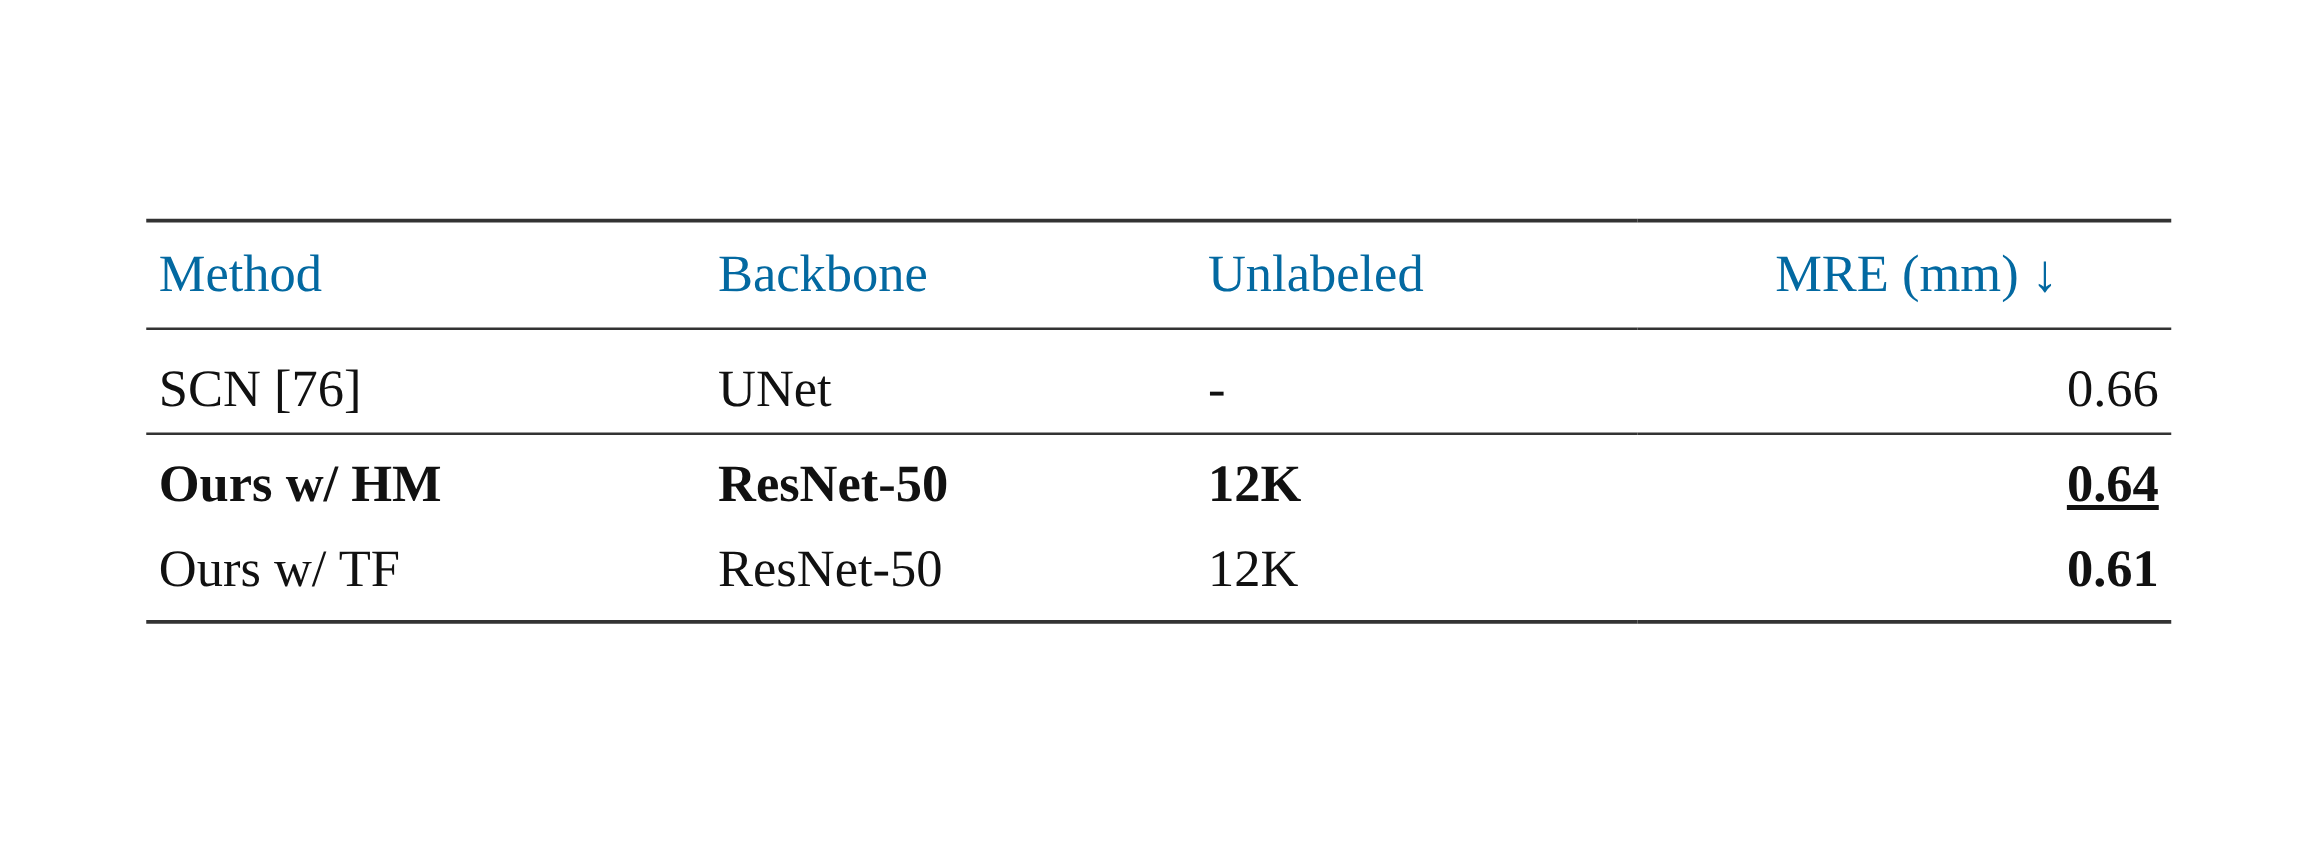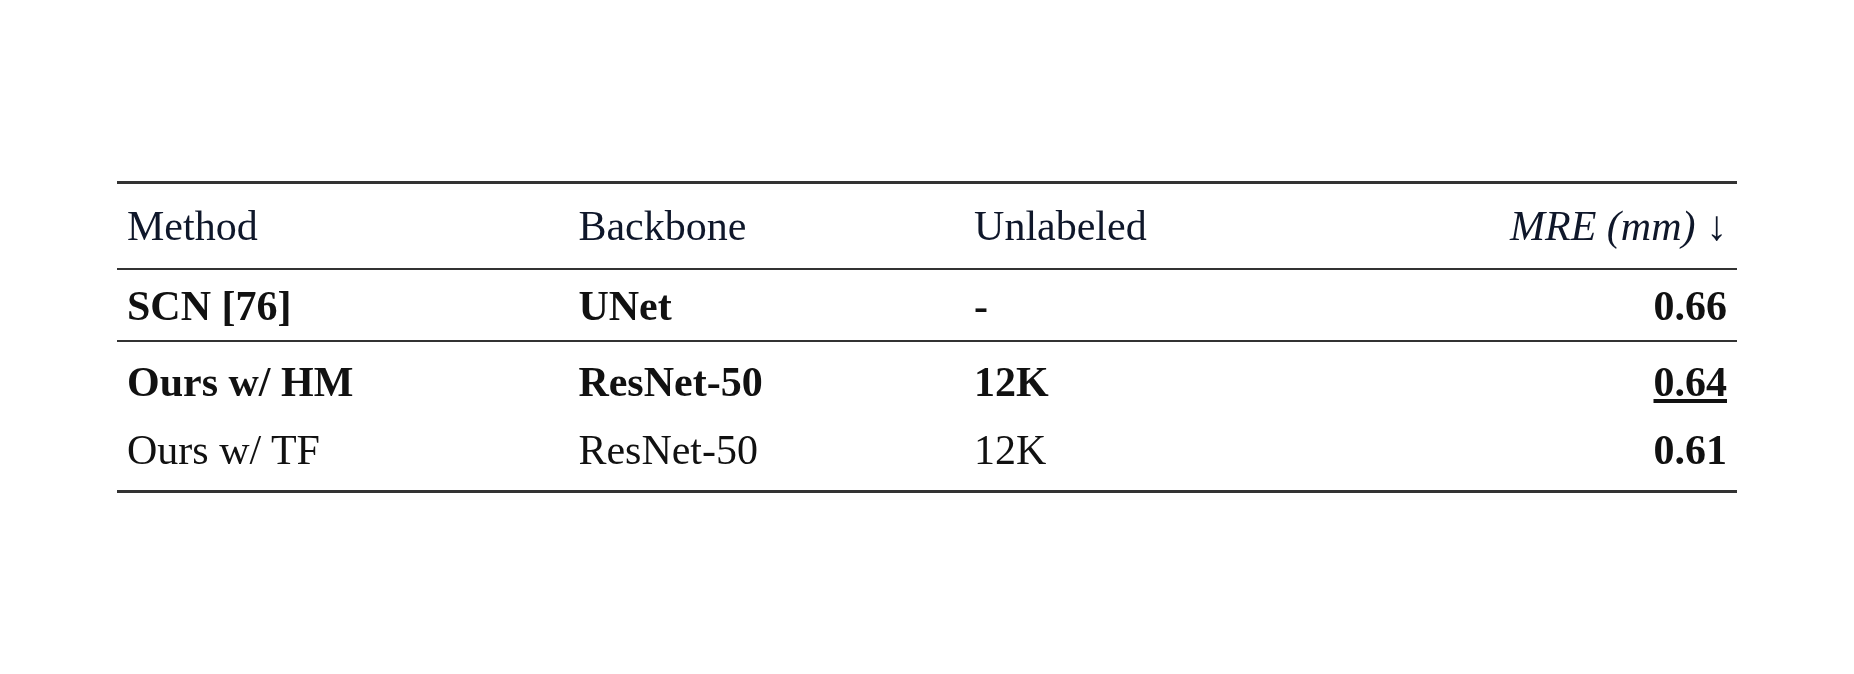--- a/index.html
+++ b/index.html
@@ -31,31 +31,30 @@
 
     thead tr {
       border-top: 3px solid #333;
       border-bottom: 2px solid #333;
     }
 
     thead th {
       padding: 18px 30px;
       font-weight: normal;
       text-align: left;
-      color: #0f172a;
+      color: #0369a1;
     }
 
     thead th:first-child {
       padding-left: 10px;
     }
 
     thead th.col-mre {
-      text-align: right;
+      text-align: center;
       padding-right: 10px;
-      font-style: italic;
     }
 
     tbody tr {
       border: none;
     }
 
     tbody td {
       padding: 10px 30px;
       text-align: left;
       color: #111;
@@ -71,22 +70,21 @@
       padding-right: 10px;
     }
 
     .section-divider td {
       padding-top: 16px;
       border-top: 2px solid #333;
       font-weight: bold;
     }
 
     .section-divider-first td {
-      padding-top: 12px;
-      font-weight: bold;
+      padding-top: 24px;
     }
 
     .bold {
       font-weight: bold;
     }
 
     .underline {
       text-decoration: underline;
       margin-top: 30px;
     }

